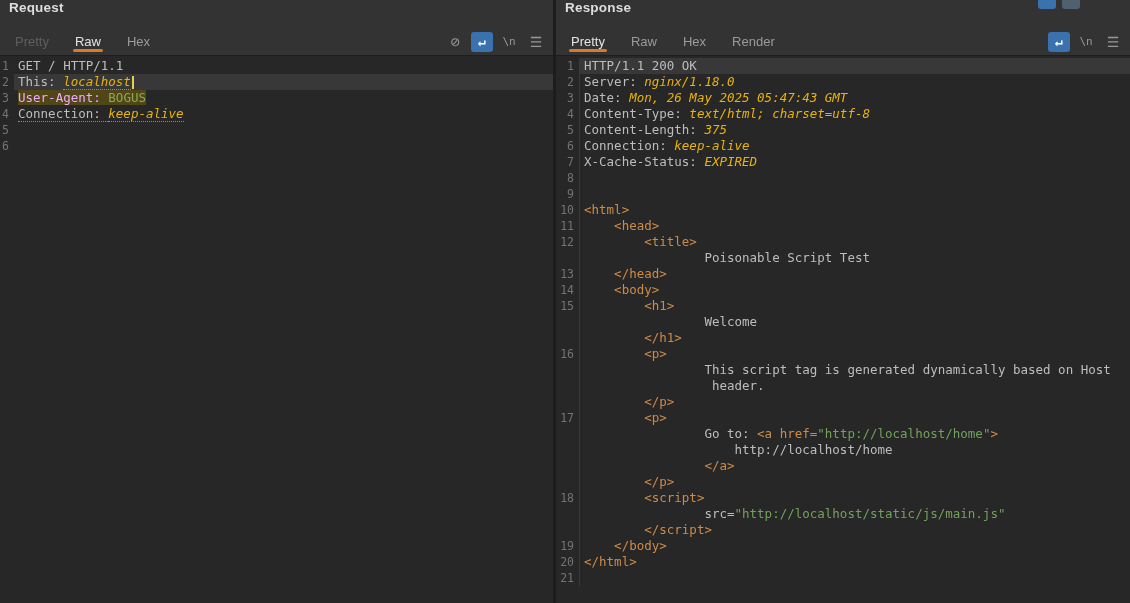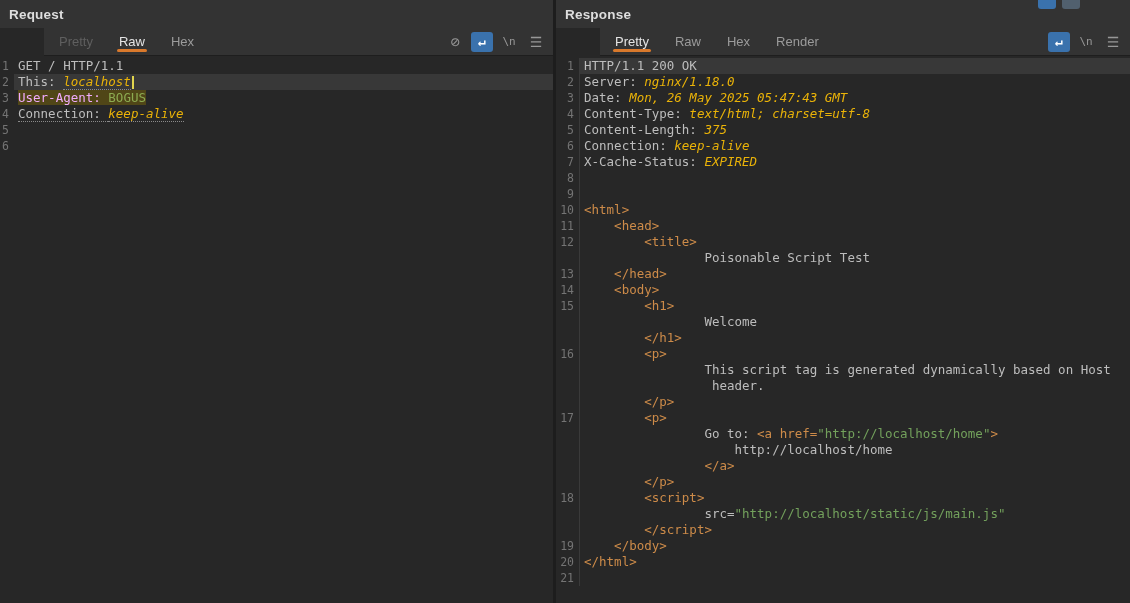--- a/index.html
+++ b/index.html
@@ -3,24 +3,24 @@
 <meta charset="utf-8">
 <style>
   html,body{margin:0;padding:0;background:#1d1d1d;}
   body{width:1130px;height:603px;overflow:hidden;}
   .app{position:relative;display:flex;width:1130px;height:603px;background:#272727;}
   .panel{display:flex;flex-direction:column;overflow:hidden;height:100%;}
   .panel.left{width:553px;flex:0 0 553px;}
   .divider{width:3px;flex:0 0 3px;background:#1d1d1d;cursor:col-resize;}
   .panel.right{flex:1;}
 
-  .phead{height:28px;flex:0 0 28px;background:#333333;display:flex;align-items:center;padding-left:9px;}
+  .phead{height:28px;flex:0 0 28px;background:#333333;display:flex;padding-left:9px;}
   .ptitle{font:bold 13.5px "Liberation Sans",sans-serif;color:#dedede;letter-spacing:.2px;}
 
-  .tabbar{height:27px;flex:0 0 27px;background:#333333;border-bottom:1px solid #1e1e1e;display:flex;align-items:stretch;padding-left:2px;margin-left:44px;}
+  .tabbar{height:27px;flex:0 0 27px;background:#333333;border-bottom:1px solid #1e1e1e;display:flex;align-items:stretch;padding-left:2px;}
   .tabs{display:flex;align-items:stretch;}
   .tab{position:relative;display:flex;align-items:center;padding:0 13px;font:13px "Liberation Sans",sans-serif;color:#9b9b9b;cursor:default;}
   .tab.selected{color:#e4e4e4;}
   .tab.selected::after{content:"";position:absolute;left:11px;right:11px;bottom:3px;height:3px;background:#d9792c;border-radius:1.5px;}
   .tab.disabled{color:#5f5f5f;}
   .tools{margin-left:auto;display:flex;align-items:center;padding-right:6px;}
   .ticon{width:22px;height:20px;margin-left:5px;display:flex;align-items:center;justify-content:center;border-radius:3px;color:#979797;font:13px "DejaVu Sans Mono",monospace;cursor:default;}
   .ticon.blue{background:#3a72ad;color:#ffffff;}
   .ic-nonprint{font-size:15px;}
   .ic-menu{font-size:14px;}

